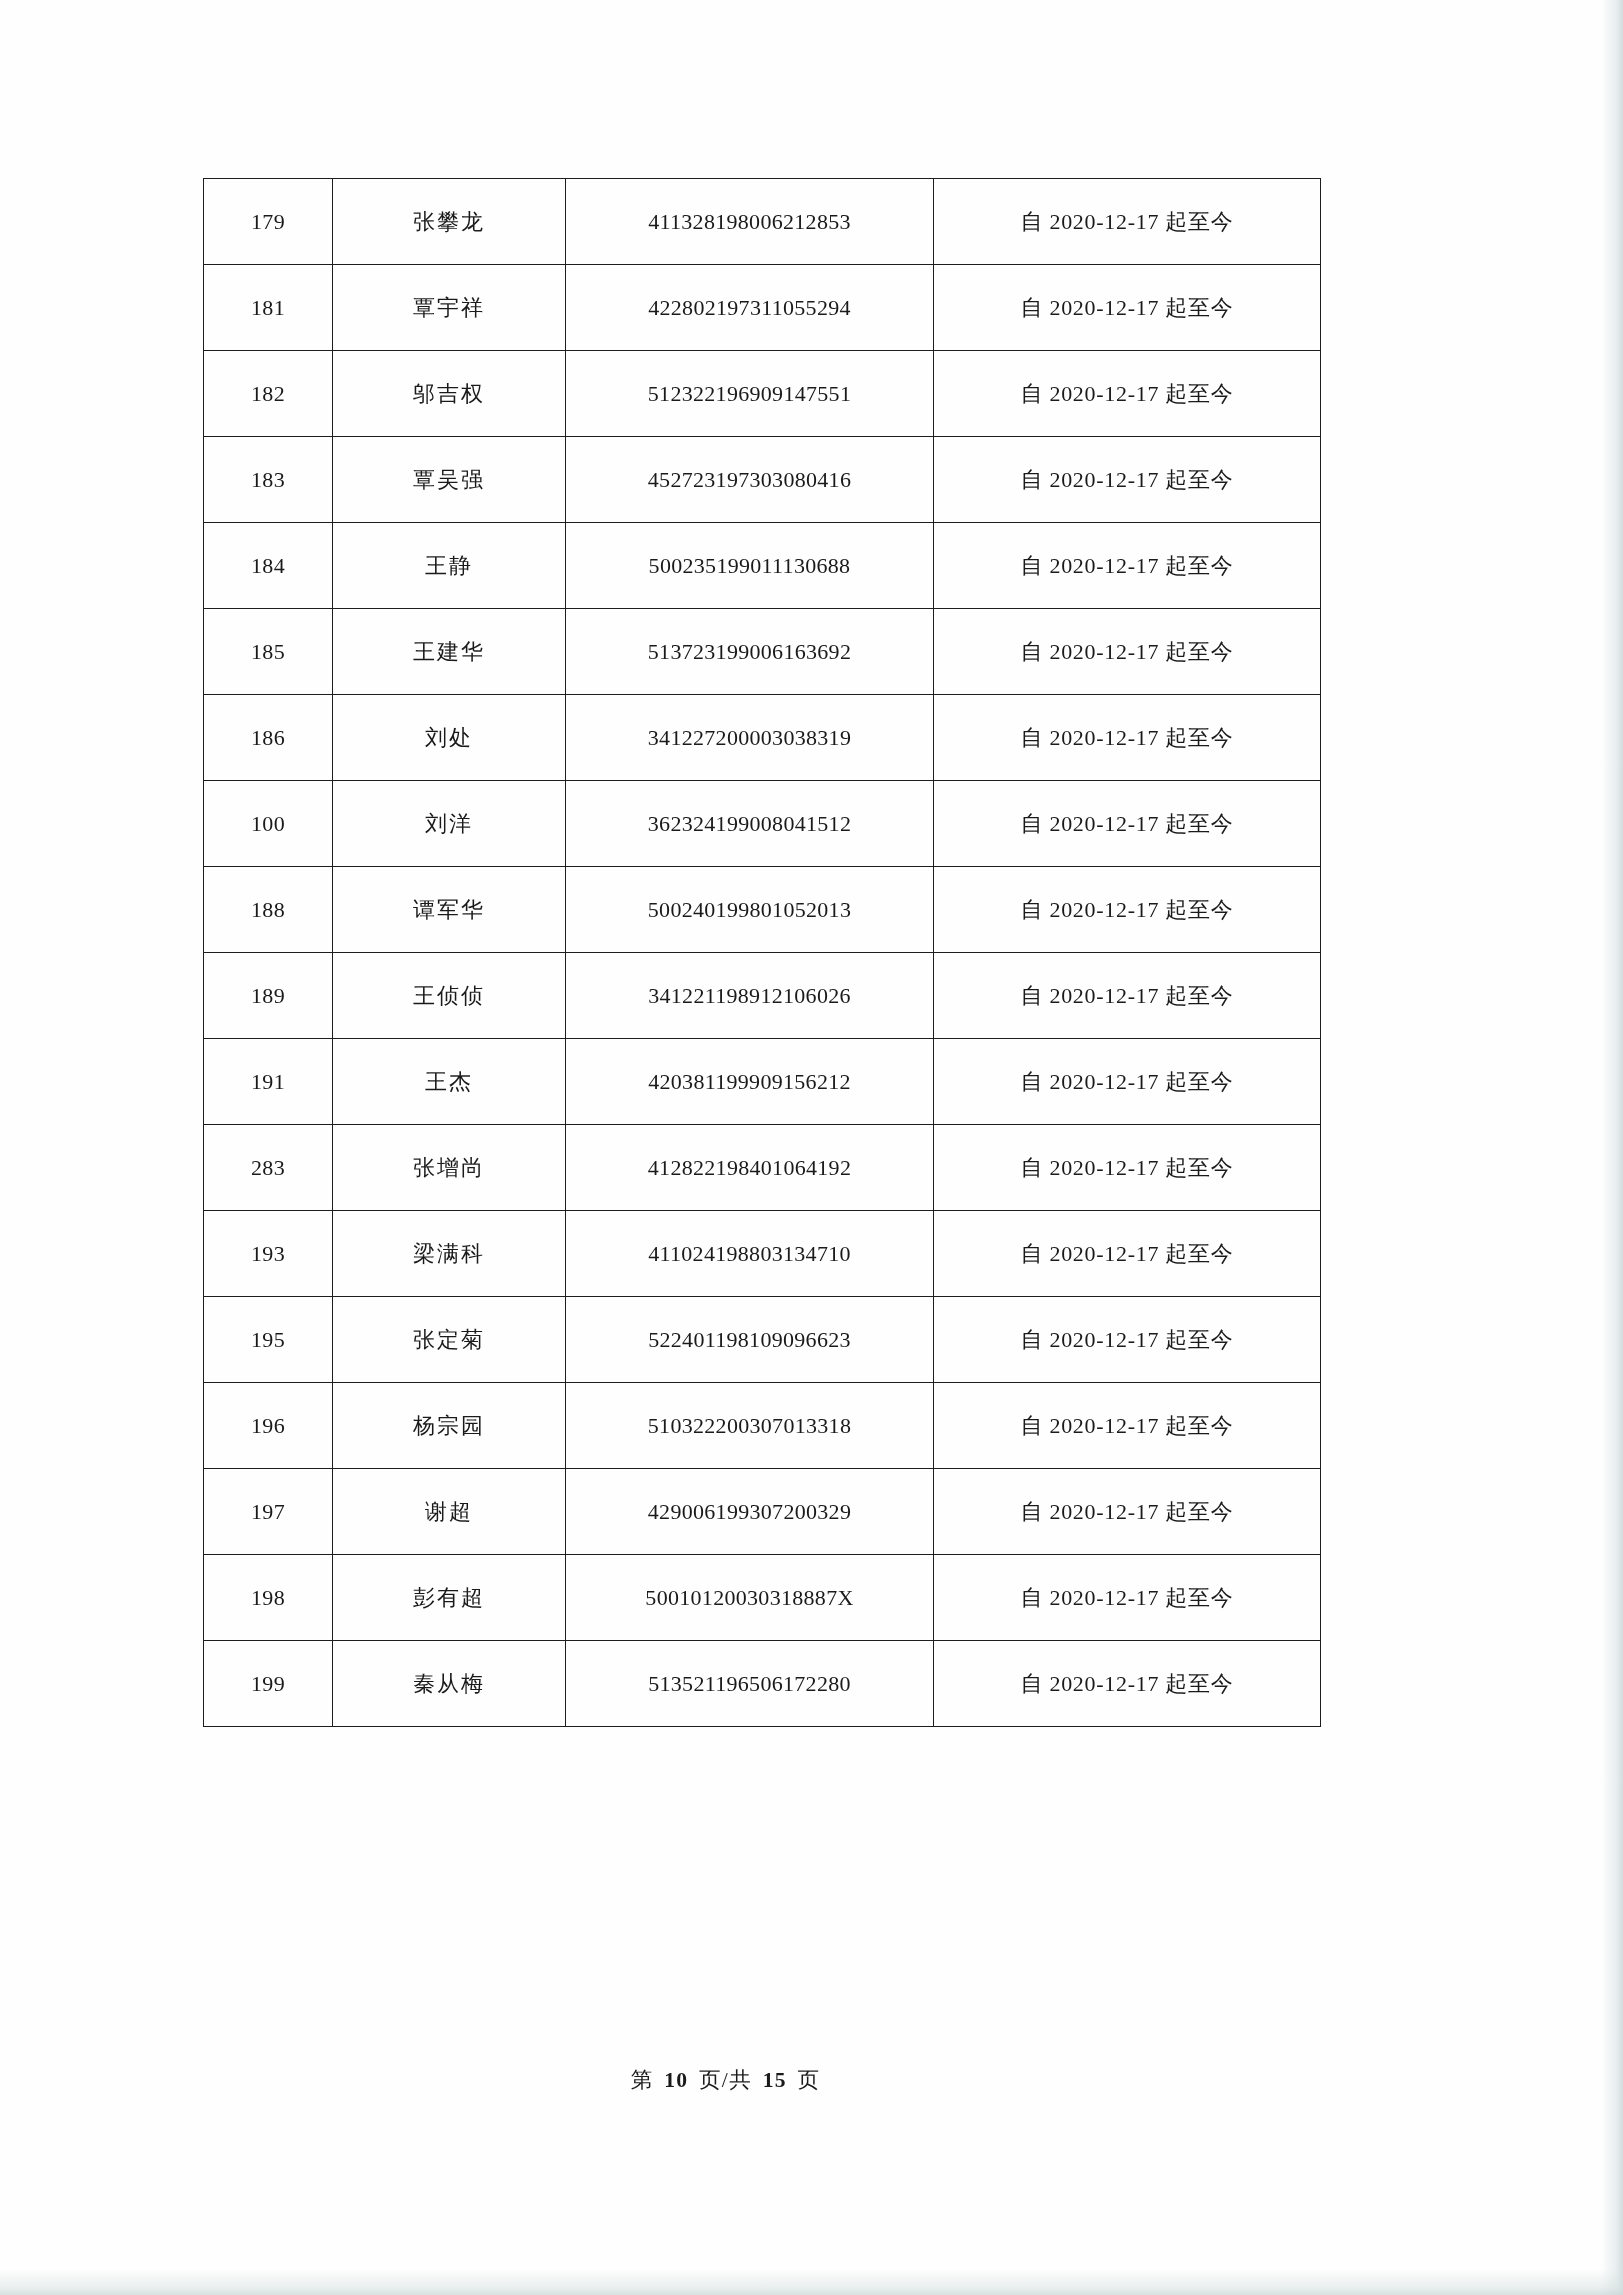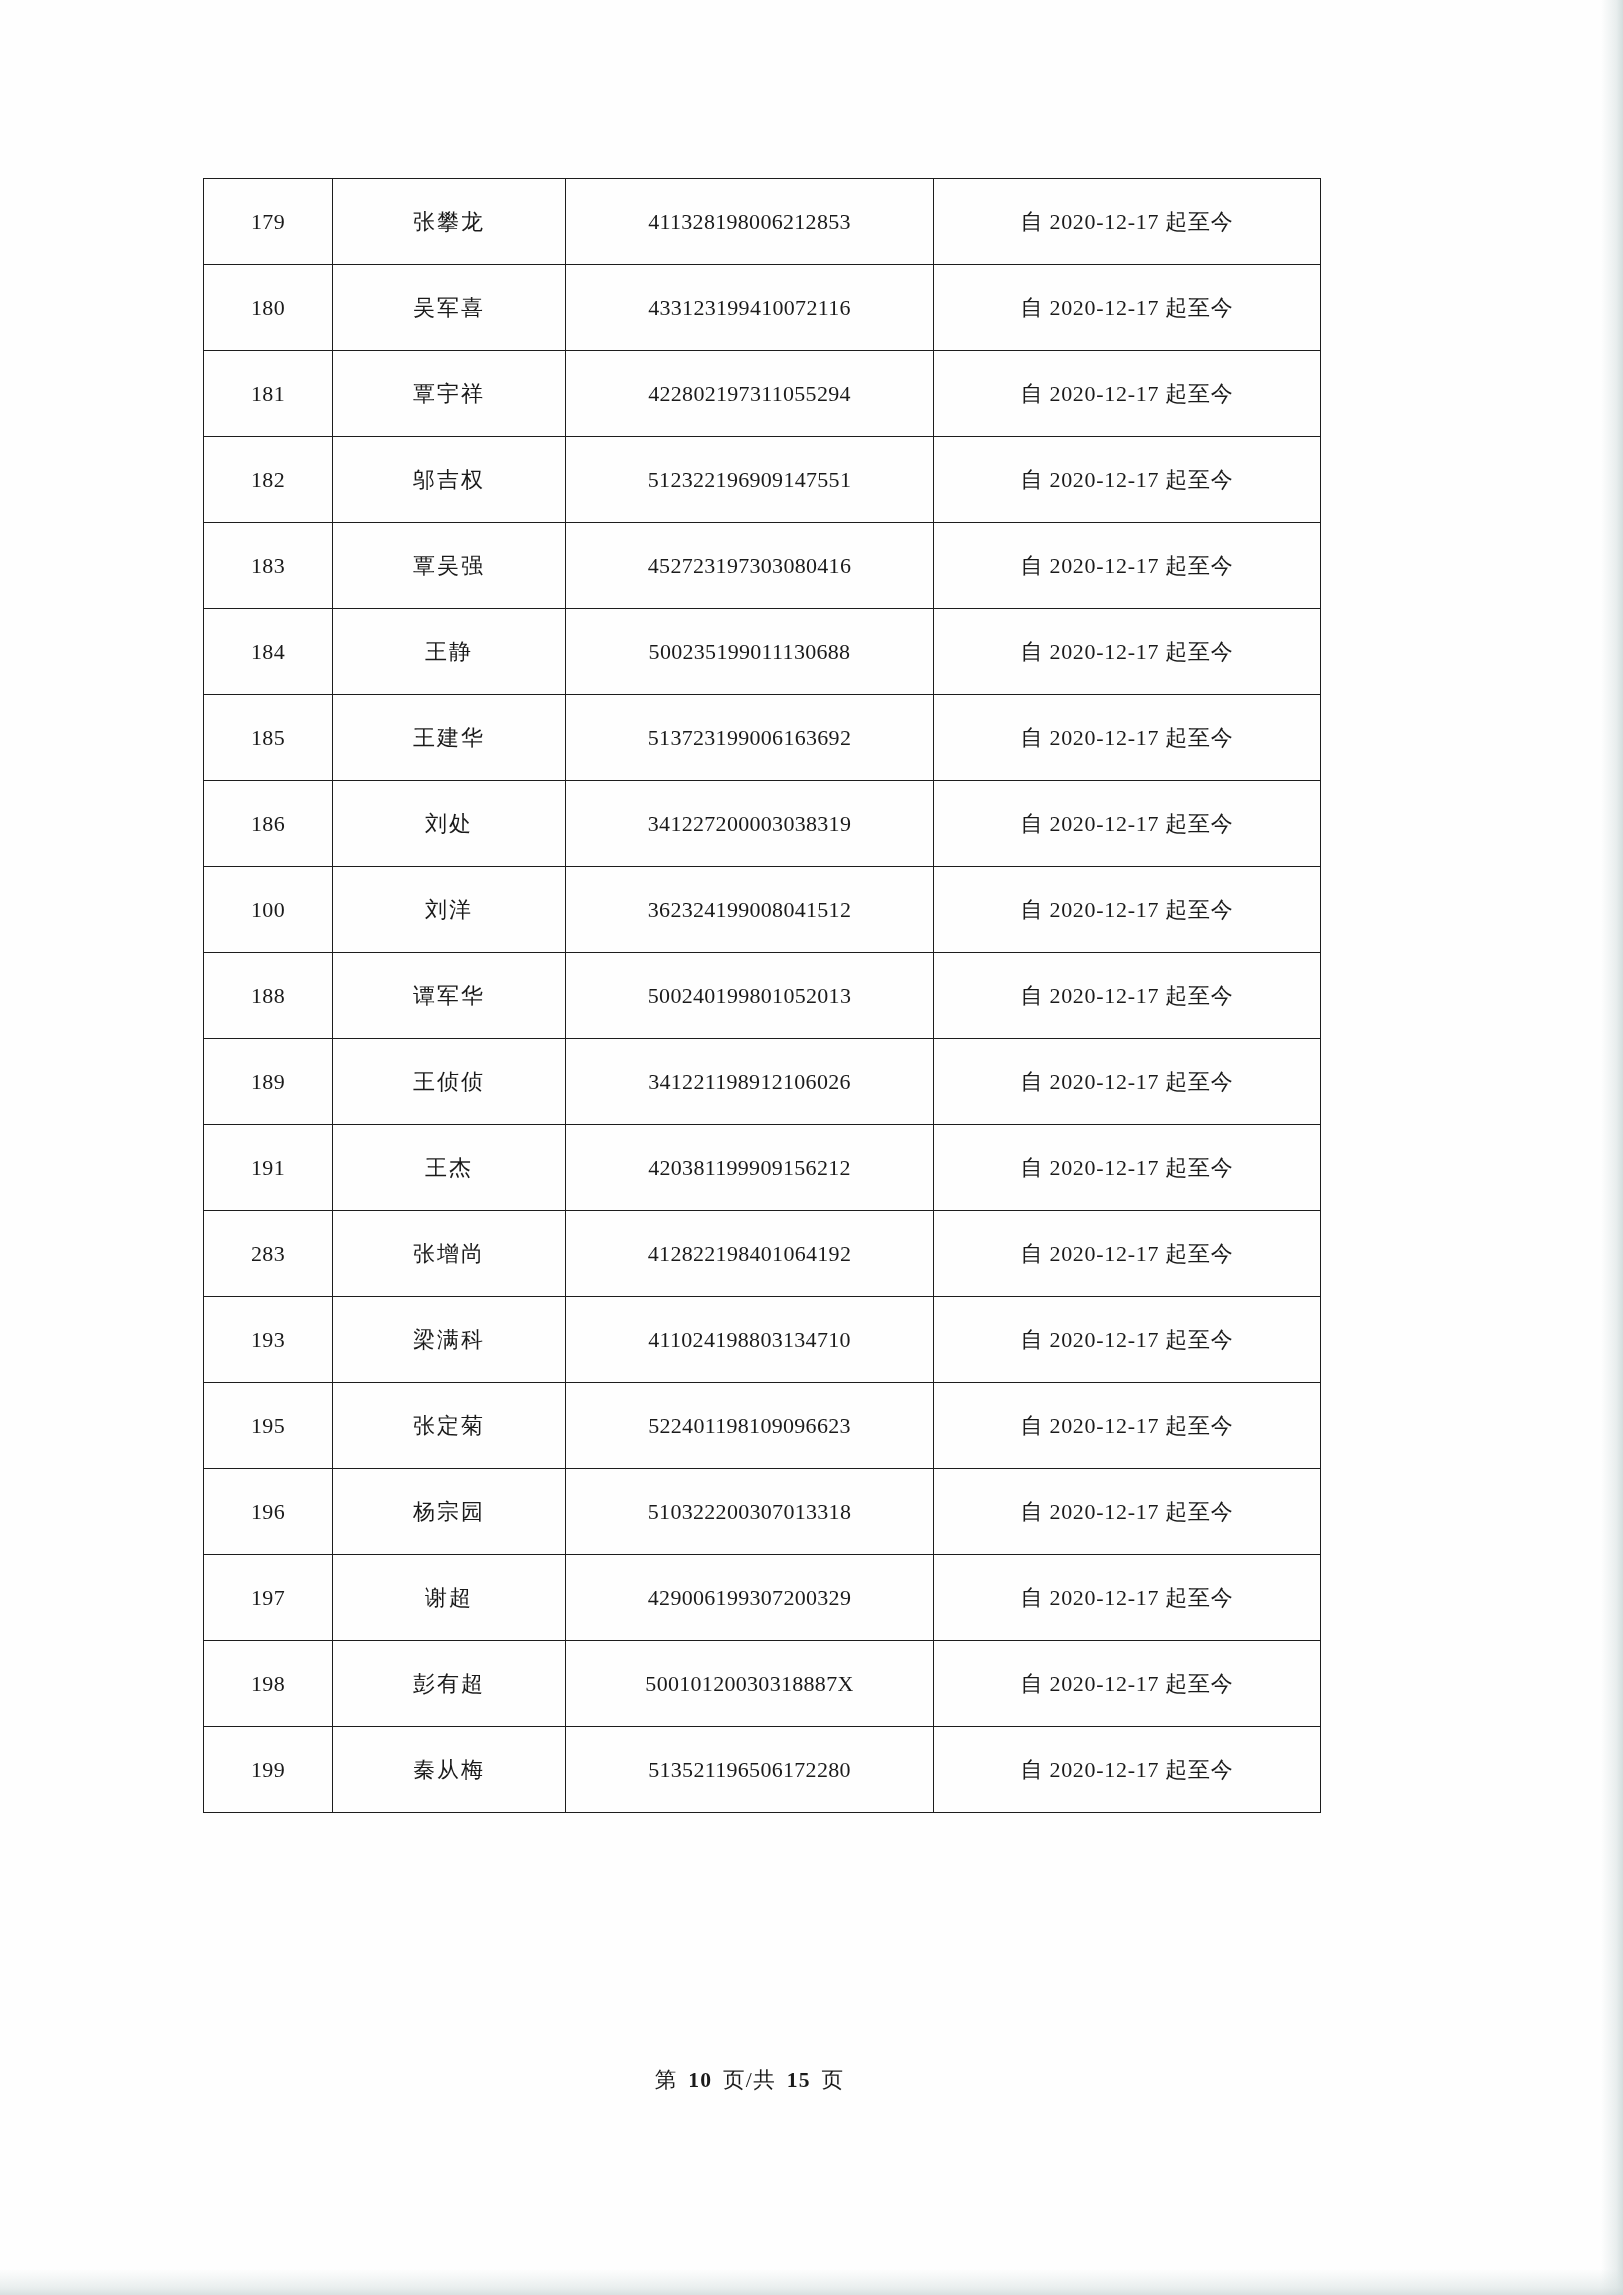--- a/index.html
+++ b/index.html
@@ -65,45 +65,38 @@
   td.c-id    { width: 367px; font-size: 23px; letter-spacing: 0.3px; }
   td.c-period{ width: 386px; font-size: 23px; letter-spacing: 0.7px; }
   .footer {
     position: absolute;
     left: 0;
     top: 2065px;
     width: 1451px;
     text-align: center;
     font-size: 21.6px;
     letter-spacing: 1.3px;
-    padding-left: 24px;
   }
   .footer .num {
     font-weight: bold;
     padding: 0 3.9px;
   }
 </style>
 </head>
 <body>
 
 <div class="page">
 
   <div class="content">
     <table class="roster">
       <tbody>
         <tr>
           <td class="c-index">179</td>
           <td class="c-name">张攀龙</td>
           <td class="c-id">411328198006212853</td>
-          <td class="c-period">自 2020-12-17 起至今</td>
-        </tr>
-        <tr>
-          <td class="c-index">180</td>
-          <td class="c-name">吴军喜</td>
-          <td class="c-id">433123199410072116</td>
           <td class="c-period">自 2020-12-17 起至今</td>
         </tr>
         <tr>
           <td class="c-index">181</td>
           <td class="c-name">覃宇祥</td>
           <td class="c-id">422802197311055294</td>
           <td class="c-period">自 2020-12-17 起至今</td>
         </tr>
         <tr>
           <td class="c-index">182</td>

